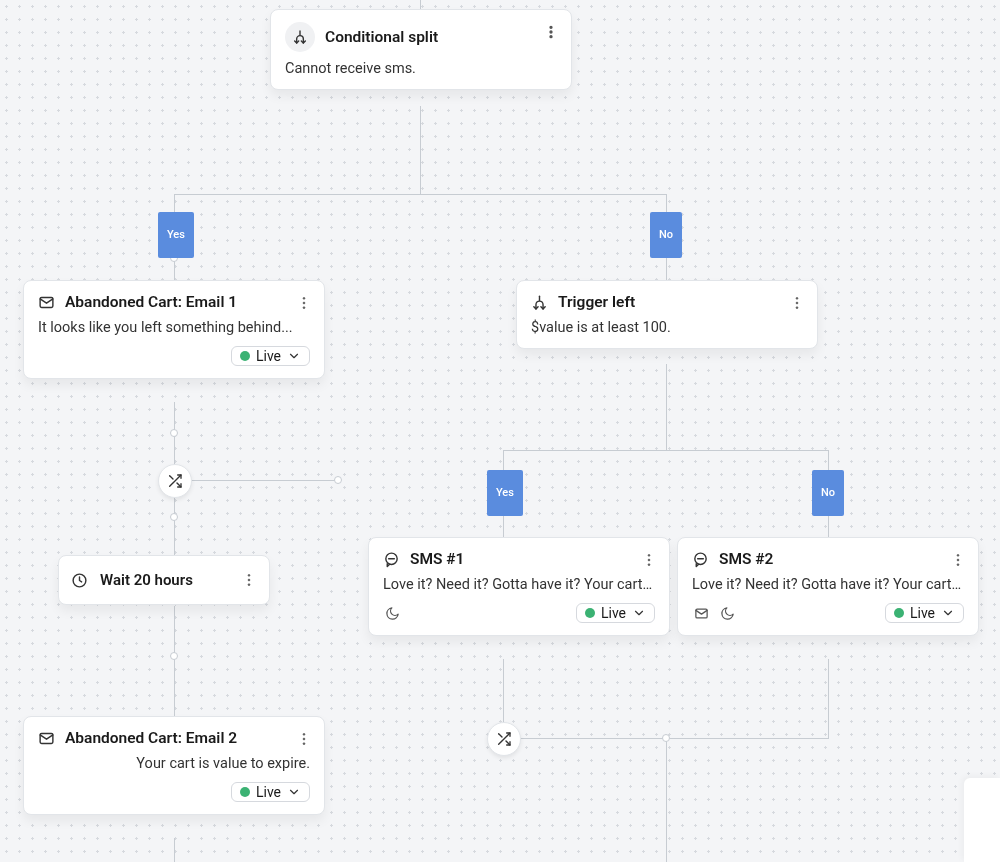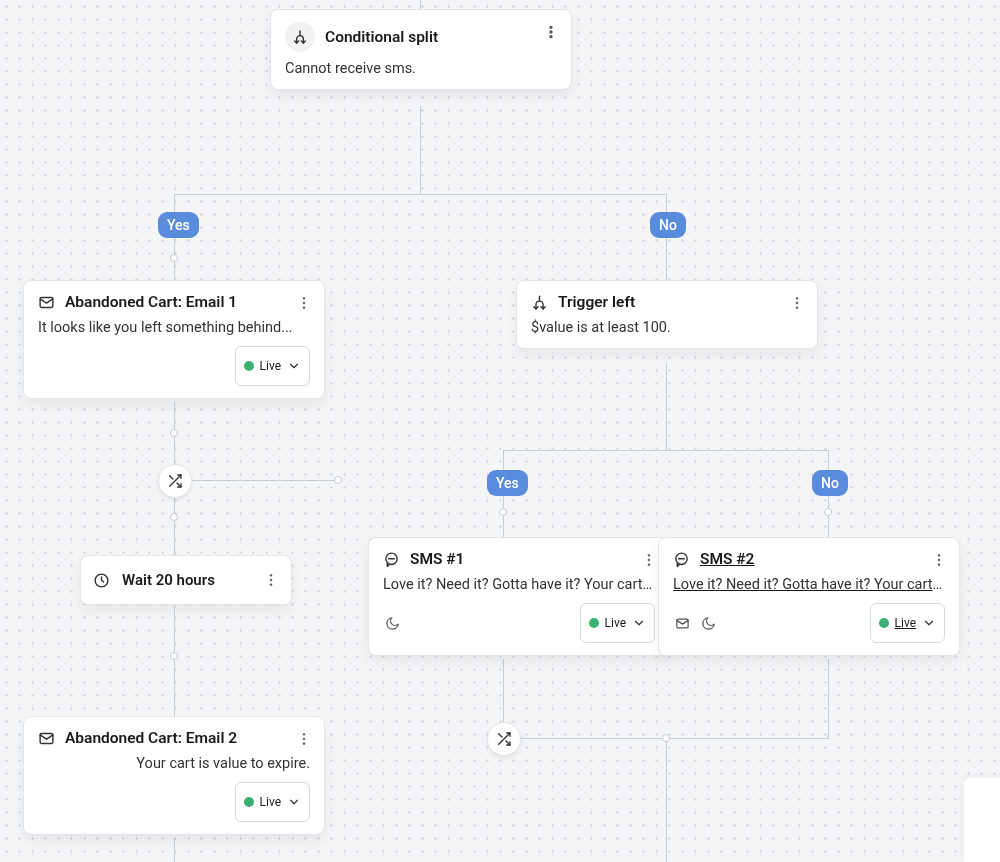--- a/index.html
+++ b/index.html
@@ -11,27 +11,27 @@
     background-size:13px 13px;}
   .line-v{position:absolute;width:1px;background:#c7ccd2;}
   .line-h{position:absolute;height:1px;background:#c7ccd2;}
   .card{position:absolute;background:#fff;border:1px solid #e2e5e9;border-radius:8px;
     box-shadow:0 6px 12px rgba(0,0,0,0.06);padding:12px 14px 12px 14px;box-sizing:border-box;}
   .row{display:flex;align-items:center;gap:10px;}
   .title{font-weight:600;font-size:15.5px;}
   .desc{margin-top:8px;font-size:14.5px;color:#333;white-space:nowrap;overflow:hidden;text-overflow:ellipsis;}
   .more{position:absolute;top:10px;right:8px;width:24px;height:24px;display:flex;align-items:center;justify-content:center;border-radius:4px;cursor:pointer;}
   .more svg{width:16px;height:16px;stroke:#555;}
-  .pill{position:absolute;background:#5a8cde;color:#fff;font-size:14px;font-weight:500;
-    padding:6px 9px;border-radius:9px;line-height:14px;}
+  .pill{position:absolute;background:#5a8cde;color:#fff;font-size:11px;font-weight:500;
+    padding:16px 9px;border-radius:2px;line-height:14px;}
   .dot{position:absolute;width:8px;height:8px;border:1px solid #c7ccd2;background:#fff;border-radius:50%;box-sizing:border-box;}
   .circle-btn{position:absolute;width:32px;height:32px;background:#fff;border:1px solid #e2e5e9;border-radius:50%;
     display:flex;align-items:center;justify-content:center;box-shadow:0 2px 4px rgba(0,0,0,0.08);}
   .live-btn{display:flex;align-items:center;gap:6px;border:1px solid #d6d9de;border-radius:6px;
-    padding:4px 8px 4px 8px;height:40px;box-sizing:border-box;font-size:12px;cursor:pointer;}
+    padding:4px 8px 4px 8px;height:20px;box-sizing:border-box;font-size:14px;cursor:pointer;}
   .green-dot{width:10px;height:10px;border-radius:50%;background:#3bb273;}
   .footer{display:flex;justify-content:space-between;align-items:center;margin-top:10px;}
   .icon-badges{display:flex;gap:8px;align-items:center;}
   .icon-badge{width:18px;height:18px;display:flex;align-items:center;justify-content:center;color:#555;}
   .cond-icon-bg{width:30px;height:30px;border-radius:50%;background:#f0f1f3;display:flex;align-items:center;justify-content:center;}
   svg{display:block;}
   .chev{width:14px;height:14px;}
   .wait-card{display:flex;align-items:center;gap:12px;}
   .bottom-help{position:absolute;right:0;bottom:0;width:36px;height:84px;background:#fff;border-top-left-radius:6px;box-shadow:-2px -2px 6px rgba(0,0,0,0.04);}
 </style>
@@ -164,21 +164,21 @@
     <div class="desc">$value is at least 100.</div>
     <div class="more">
       <svg viewBox="0 0 24 24">
           <circle cx="12" cy="5" r="1.4" fill="#555"></circle>
           <circle cx="12" cy="12" r="1.4" fill="#555"></circle>
           <circle cx="12" cy="19" r="1.4" fill="#555"></circle>
         </svg>
     </div>
   </div>
 
-  <div class="card wait-card" style="left:80px;top:555px;width:212px;height:50px;padding:14px 12px;">
+  <div class="card wait-card" style="left:58px;top:555px;width:212px;height:50px;padding:14px 12px;">
     <span>
       <svg width="17" height="17" viewBox="0 0 24 24" fill="none" stroke="#333" stroke-width="2" stroke-linecap="round" stroke-linejoin="round">
           <circle cx="12" cy="12" r="9"></circle>
           <path d="M12 7v5l3 2"></path>
         </svg>
     </span>
     <span class="title" style="font-size:15px;">Wait 20 hours</span>
     <div class="more" style="top:12px;">
       <svg viewBox="0 0 24 24">
           <circle cx="12" cy="5" r="1.4" fill="#555"></circle>
@@ -218,21 +218,21 @@
     </div>
     <div class="more">
       <svg viewBox="0 0 24 24">
           <circle cx="12" cy="5" r="1.4" fill="#555"></circle>
           <circle cx="12" cy="12" r="1.4" fill="#555"></circle>
           <circle cx="12" cy="19" r="1.4" fill="#555"></circle>
         </svg>
     </div>
   </div>
 
-  <div class="card" style="left:658px;top:537px;width:302px;text-decoration:underline;">
+  <div class="card" style="left:677px;top:537px;width:302px;">
     <div class="row">
       <span>
         <svg width="17" height="17" viewBox="0 0 24 24" fill="none" stroke="#333" stroke-width="2" stroke-linecap="round" stroke-linejoin="round">
             <circle cx="12" cy="11" r="8"></circle>
             <path d="M9 19l-3 3v-4"></path>
             <path d="M8 11h8"></path>
           </svg>
       </span>
       <span class="title">SMS #2</span>
     </div>

